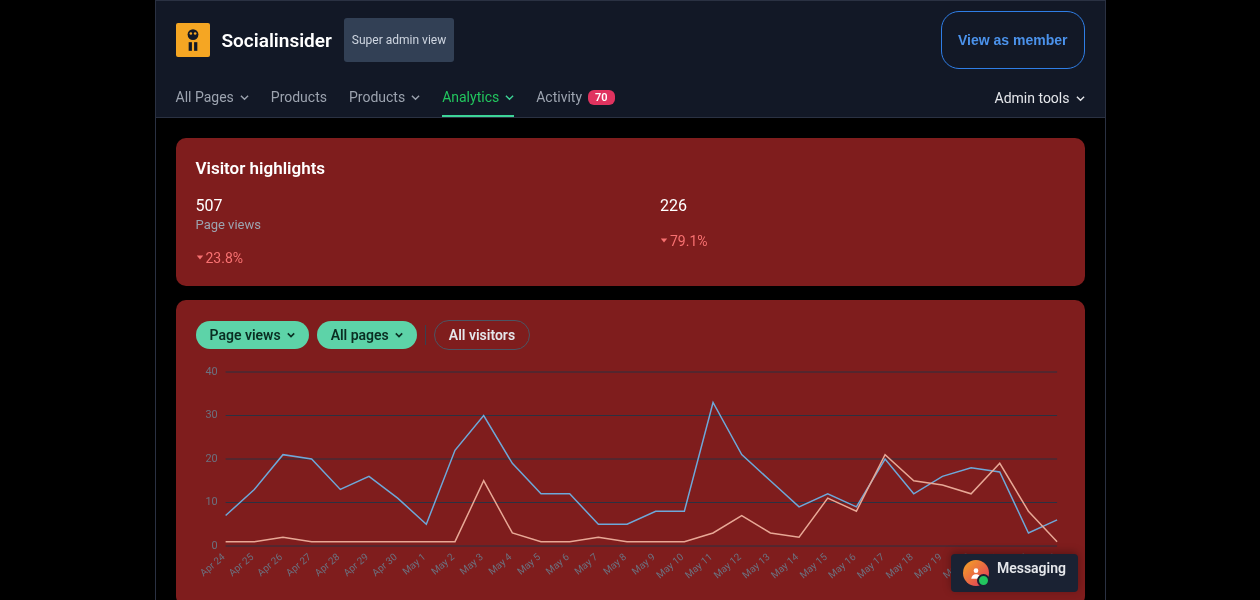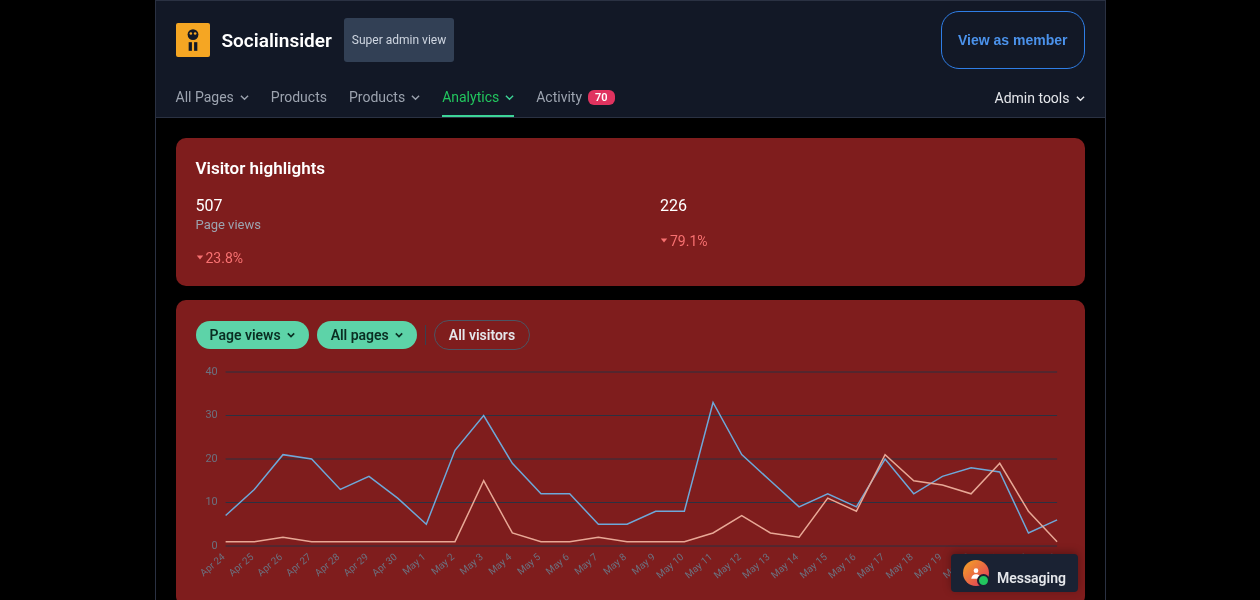--- a/index.html
+++ b/index.html
@@ -31,21 +31,21 @@
 .chip-green { background: #5dd3a8; color: #0a2e22; }
 .chip-outline { background: transparent; border: 1.5px solid #4b5563; color: #e5e7eb; }
 .sep { width: 1px; height: 20px; background: #374151; }
 .chart-wrap { position: relative; height: 220px; }
 .chart-svg { width: 100%; height: 100%; }
 .y-tick { font-size: 11px; fill: #6b7280; }
 .x-tick { font-size: 10px; fill: #6b7280; }
 .grid-line { stroke: #2a3142; stroke-width: 1; }
 .line1 { stroke: #6ea8d9; stroke-width: 1.5; fill: none; }
 .line2 { stroke: #e8a896; stroke-width: 1.5; fill: none; }
-.messaging { position: fixed; bottom: 8px; right: 182px; display: flex; align-items: flex-end; gap: 8px; background: #1a2233; padding: 6px 12px; border-radius: 4px; font-size: 14px; font-weight: 600; cursor: pointer; box-shadow: 0 -2px 8px rgba(0,0,0,0.3); }
+.messaging { position: fixed; bottom: 8px; right: 182px; display: flex; align-items: flex-start; gap: 8px; background: #1a2233; padding: 6px 12px; border-radius: 4px; font-size: 14px; font-weight: 600; cursor: pointer; box-shadow: 0 -2px 8px rgba(0,0,0,0.3); }
 .avatar { width: 26px; height: 26px; border-radius: 50%; background: linear-gradient(135deg, #f5a623, #e0335f); position: relative; display:flex; align-items:center; justify-content:center;}
 .avatar::after { content:''; position:absolute; bottom:-1px; right:-1px; width:9px; height:9px; background:#22c55e; border:2px solid #1a2233; border-radius:50%; }
 .chev { display:inline-block; }
 </style>
 </head>
 <body>
 
 <div class="app">
   <div class="topbar">
     <div class="topbar-left">

